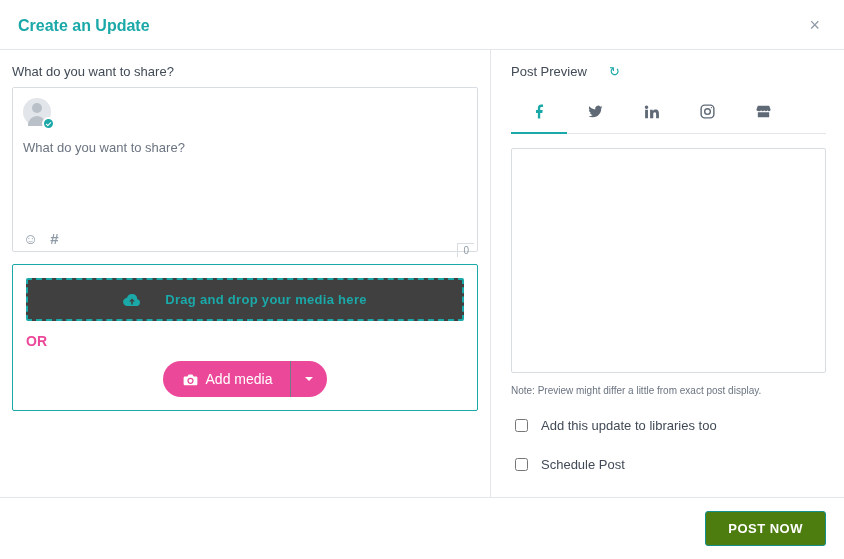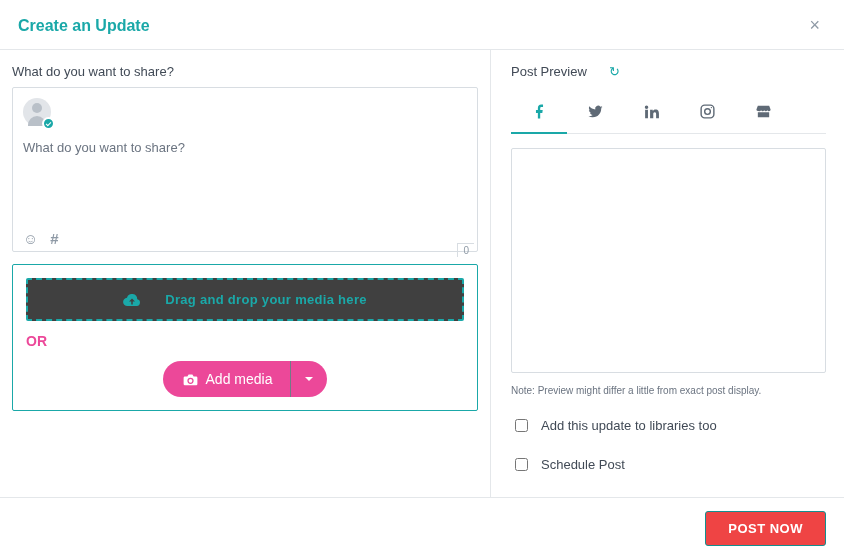--- a/index.html
+++ b/index.html
@@ -292,21 +292,21 @@
     width: 13px; height: 13px;
     accent-color: #1aa8a8;
   }
   .modal-footer {
     border-top: 1px solid #e4e7ea;
     padding: 13px 18px;
     display: flex;
     justify-content: flex-end;
   }
   .post-btn {
-    background: #ef4444;
+    background: #4d7c0f;
     color: #fff;
     border: 1px solid #138f8f;
     padding: 9px 22px;
     font-weight: 700;
     font-size: 13px;
     letter-spacing: 0.5px;
     border-radius: 3px;
     cursor: pointer;
   }
 </style>

